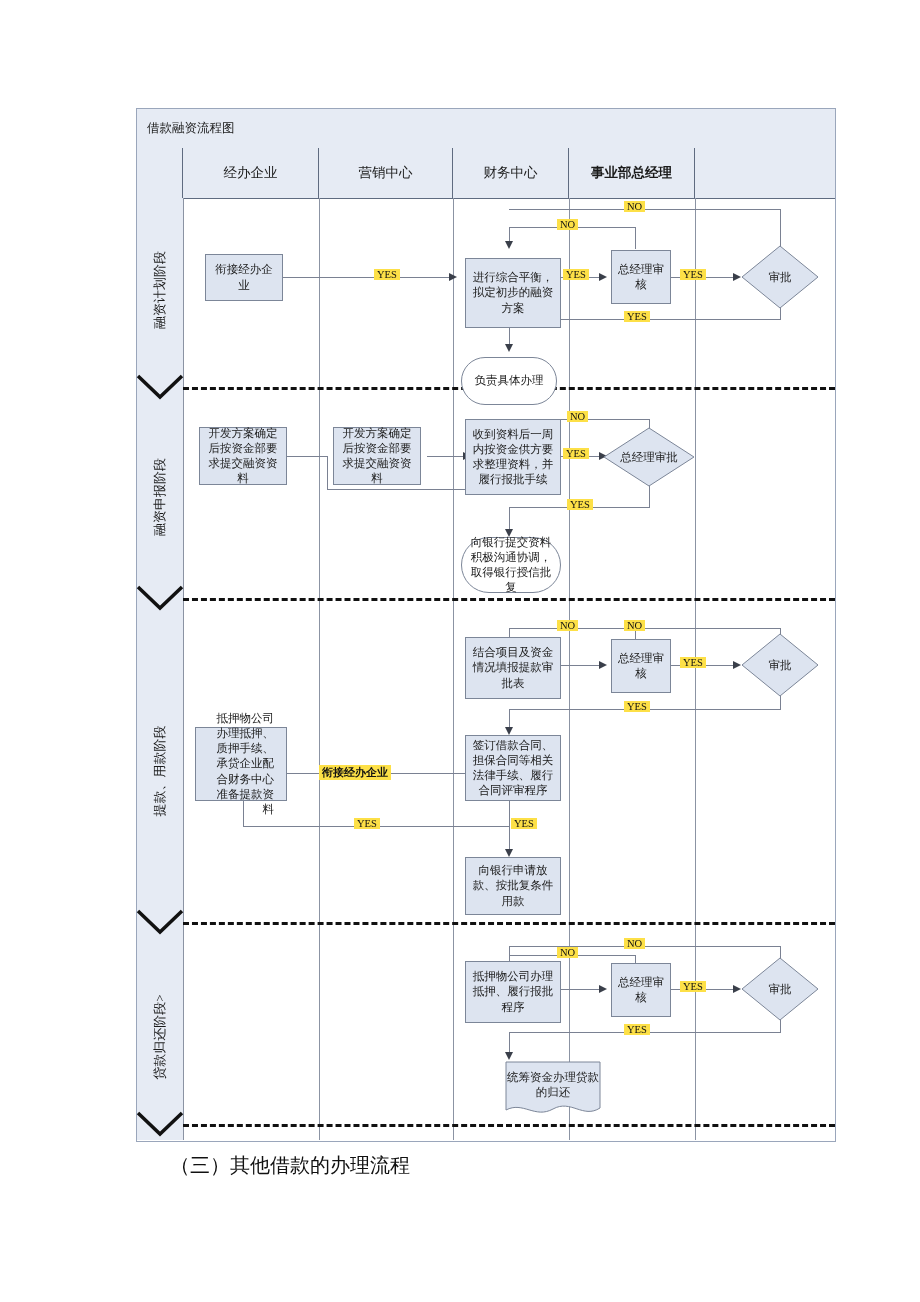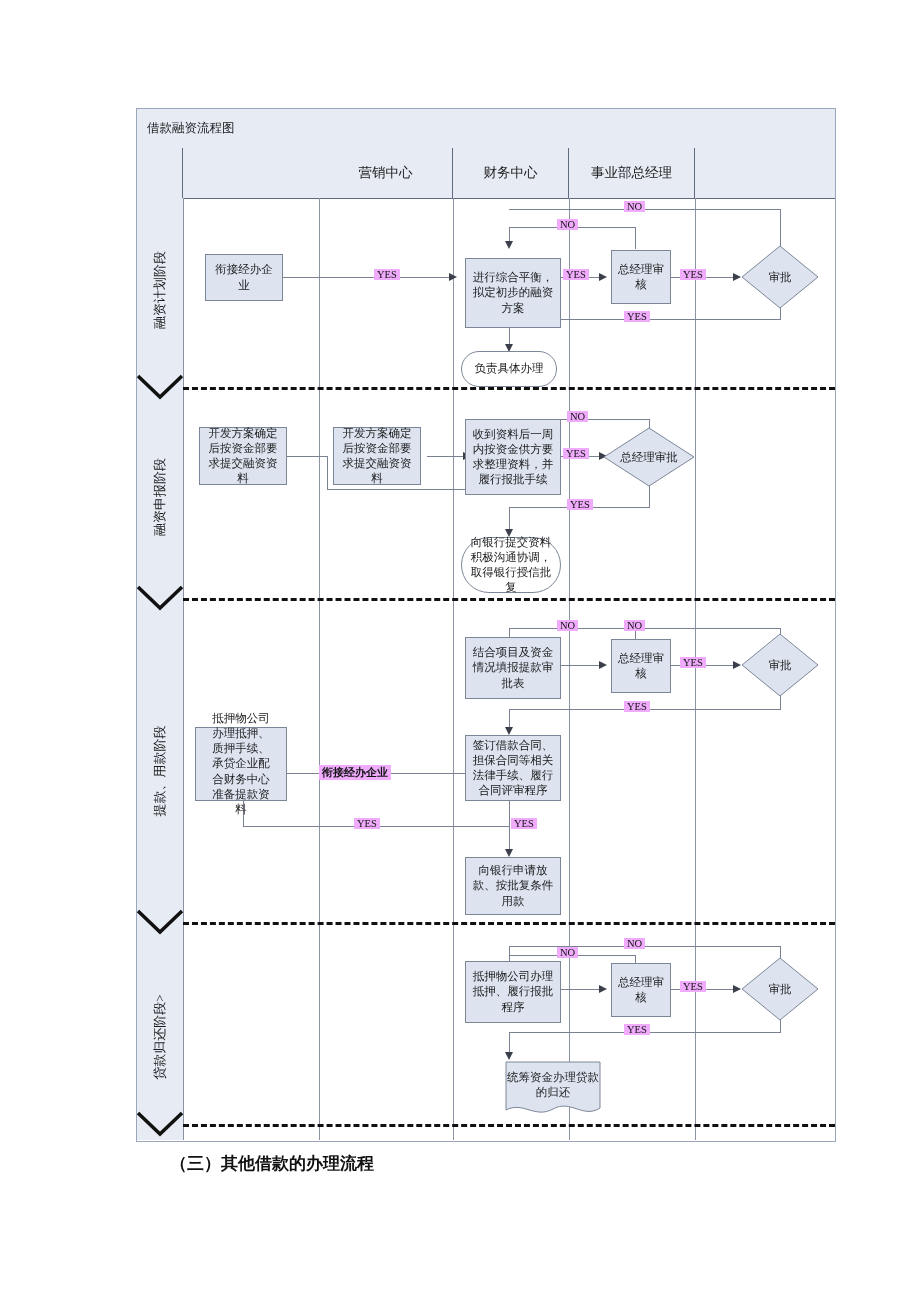--- a/index.html
+++ b/index.html
@@ -55,48 +55,51 @@
   .conn{position:absolute;background:#7a8192;}
   .h{height:1px;}
   .v{width:1px;}
   .arrow{position:absolute;width:0;height:0;}
   .ar{border-top:4.5px solid transparent;border-bottom:4.5px solid transparent;
       border-left:8px solid #3a3f4a;}
   .al{border-top:4.5px solid transparent;border-bottom:4.5px solid transparent;
       border-right:8px solid #3a3f4a;}
   .ad{border-left:4.5px solid transparent;border-right:4.5px solid transparent;
       border-top:8px solid #3a3f4a;}
-  .elabel{position:absolute;font-size:10.5px;color:#111;background:#f0abfc;
+  .elabel{position:absolute;font-size:10.5px;color:#111;background:#fde047;
           padding:0 3px;font-family:"Liberation Serif",serif;white-space:nowrap;}
   .elabel.bold{font-weight:bold;font-size:11px;}
 
   
-  .caption{position:absolute;left:170px;top:1152px;font-size:17px;font-weight:bold;
+  .caption{position:absolute;left:170px;top:1152px;font-size:20px;font-weight:normal;
            color:#111;font-family:"DejaVu Serif",serif;}
 </style>
 </head>
 <body>
 
 <div id="page">
 
   <div class="frame">
 
     <div class="titlebar">
       <span>借款融资流程图</span>
     </div>
 
     <div class="headrow">
       <div class="headcell first" style="left:0;width:46px;"></div>
+      <div class="headcell" style="left:46px;width:136px;">
+        <span>经办企业</span>
+      </div>
       <div class="headcell" style="left:182px;width:134px;">
         <span>营销中心</span>
       </div>
       <div class="headcell" style="left:316px;width:116px;">
         <span>财务中心</span>
       </div>
-      <div class="headcell" style="left:432px;width:126px;">
+      <div class="headcell" style="left:432px;width:126px;font-weight:bold;">
         <span>事业部总经理</span>
       </div>
     </div>
 
     <div class="vsep" style="left:182px;top:89px;height:942px;"></div>
     <div class="vsep" style="left:316px;top:89px;height:942px;"></div>
     <div class="vsep" style="left:432px;top:89px;height:942px;"></div>
     <div class="vsep" style="left:558px;top:89px;height:942px;"></div>
 
     <div class="rail"></div>
@@ -175,21 +178,21 @@
       <span>总经理审核</span>
     </div>
 
     <div class="diamond-wrap" style="left:604px;top:136px;width:78px;height:64px;">
       <svg width="78" height="64" viewBox="0 0 78 64">
         <polygon points="39,1 77,32 39,63 1,32" fill="#dde4f0" stroke="#7c8698" stroke-width="1"></polygon>
       </svg>
       <div class="dtext">审批</div>
     </div>
 
-    <div class="node pill" style="left:324px;top:242px;width:96px;height:36px;padding:2px 6px;justify-content:center;">
+    <div class="node pill" style="left:324px;top:248px;width:96px;height:48px;padding:2px 6px;justify-content:center;">
       <span>负责具体办理</span>
     </div>
 
     <div class="conn h" style="left:146px;top:347px;width:44px;"></div>
 
     <div class="conn v" style="left:190px;top:347px;height:33px;"></div>
     <div class="conn h" style="left:190px;top:380px;width:138px;"></div>
     <div class="conn v" style="left:328px;top:347px;height:33px;"></div>
     <div class="conn h" style="left:290px;top:347px;width:38px;"></div>
     <div class="arrow ar" style="left:326px;top:342.5px;"></div>
@@ -276,21 +279,21 @@
       <span>总经理审核</span>
     </div>
 
     <div class="diamond-wrap" style="left:604px;top:524px;width:78px;height:64px;">
       <svg width="78" height="64" viewBox="0 0 78 64">
         <polygon points="39,1 77,32 39,63 1,32" fill="#dde4f0" stroke="#7c8698" stroke-width="1"></polygon>
       </svg>
       <div class="dtext">审批</div>
     </div>
 
-    <div class="node rect" style="left:58px;top:618px;width:92px;height:74px;padding:2px 12px;">
+    <div class="node rect" style="left:58px;top:618px;width:92px;height:74px;padding:2px 12px;text-align:right;">
       <span>抵押物公司办理抵押、质押手续、承贷企业配合财务中心准备提款资料</span>
     </div>
 
     <div class="node rect" style="left:328px;top:748px;width:96px;height:58px;padding:2px 5px;">
       <span>向银行申请放款、按批复条件用款</span>
     </div>
 
     <div class="node rect" style="left:328px;top:626px;width:96px;height:66px;padding:2px 5px;">
       <span>签订借款合同、担保合同等相关法律手续、履行合同评审程序</span>
     </div>

